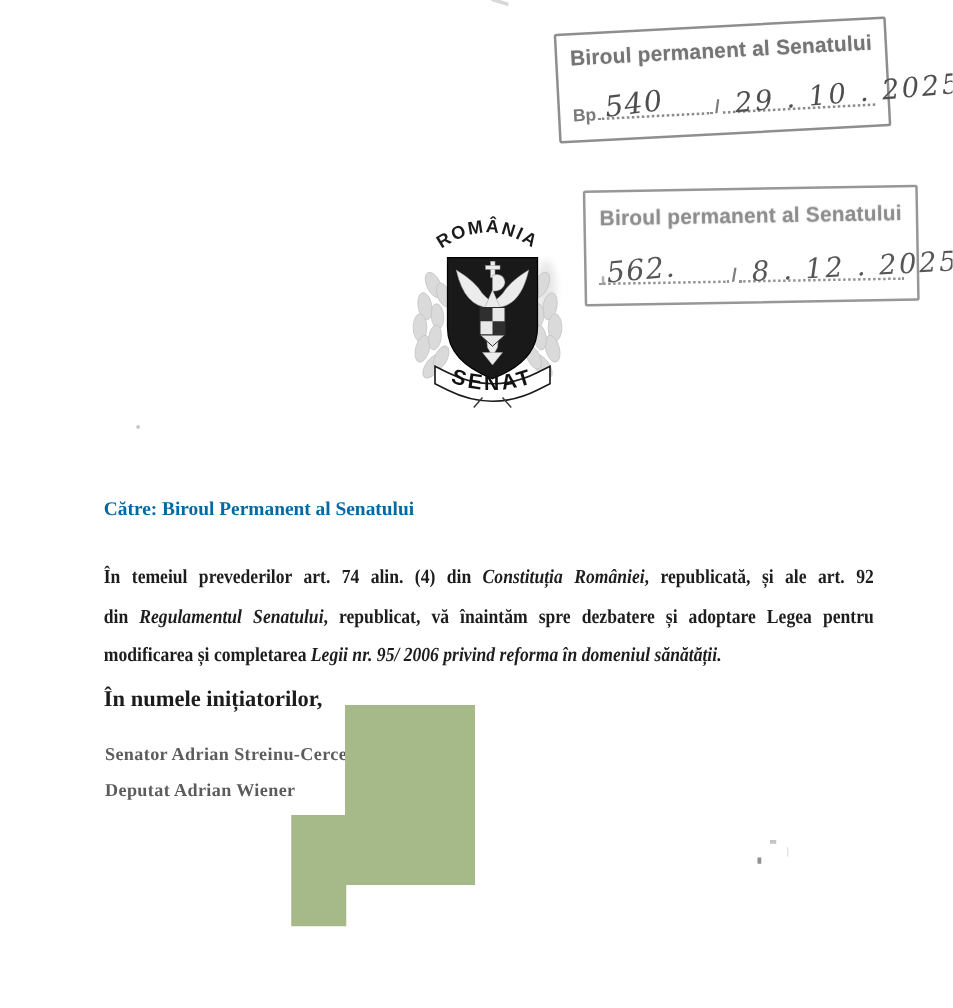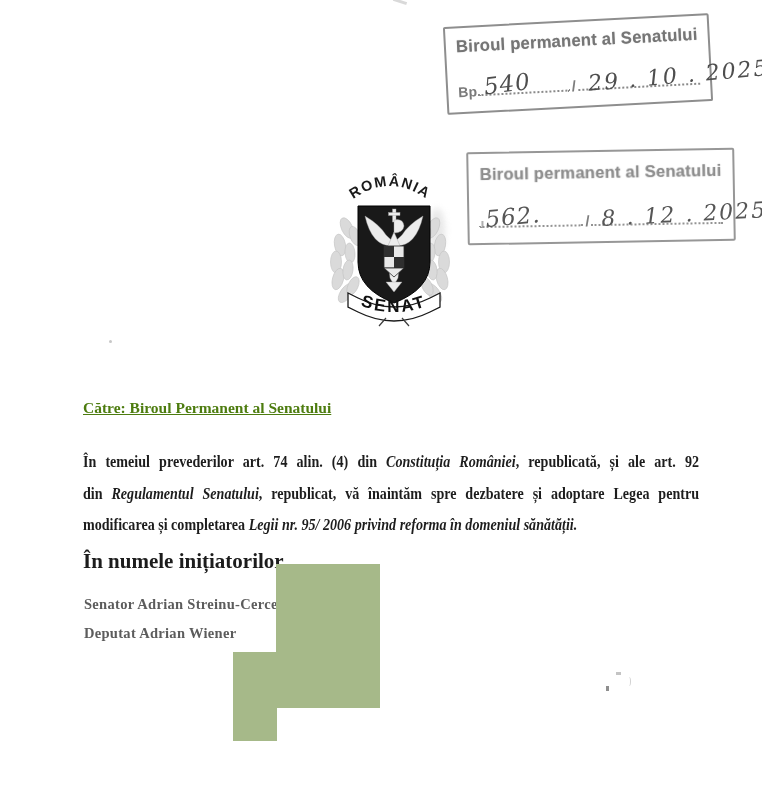--- a/index.html
+++ b/index.html
@@ -26,28 +26,28 @@
   .hand-date { bottom:-4px; left:10px; font-size:22px; transform:rotate(-2deg); letter-spacing:2px; }
   .stamp2 .hand { color:#565656; }
   .stamp2 .dseg { border-color:#949494; }
   .stamp2 .dseg1 { width:104px; }
   .s2tick { position:absolute; left:2px; bottom:0; width:2px; height:7px; background:#8d8d8d; opacity:0.7; }
 
   
   .emblem { position:absolute; left:320px; top:150px; width:140px; height:178px; }
 
   
-  .salutation { position:absolute; left:83px; top:399px; font-weight:bold; font-size:15.5px; color:#4d7c0f; white-space:nowrap;text-decoration:underline; }
+  .salutation { position:absolute; left:83px; top:399px; font-weight:bold; font-size:15.5px; color:#0369a1; white-space:nowrap; }
   .paragraph { position:absolute; left:83px; top:446px; width:700px; }
   .par-line { width:700px; line-height:31.5px; font-weight:bold; font-size:16px; color:#1d1d1d;
               transform:scaleX(0.88); transform-origin:0 0; white-space:nowrap;
               text-align:justify; text-align-last:justify; }
   .par-line.last { text-align-last:left; }
   .par-line .it { font-style:italic; }
-  .closing { position:absolute; left:83px; top:549px; font-weight:bold; font-size:21px; color:#1c1c1c; white-space:nowrap; }
+  .closing { position:absolute; left:83px; top:549px; font-weight:bold; font-size:18px; color:#1c1c1c; white-space:nowrap; }
   .signatories { position:absolute; left:84px; top:590px; }
   .sig { font-weight:bold; font-size:14.5px; color:#5c5c5c; line-height:28.5px; letter-spacing:0.3px; white-space:nowrap; }
 
   
   .redact { position:absolute; background:#a6b989; z-index:5; }
   .redact-a { left:276px; top:564px; width:104px; height:144px; }
   .redact-b { left:233px; top:652px; width:44px; height:89px; }
 
   
   .spk { position:absolute; }

